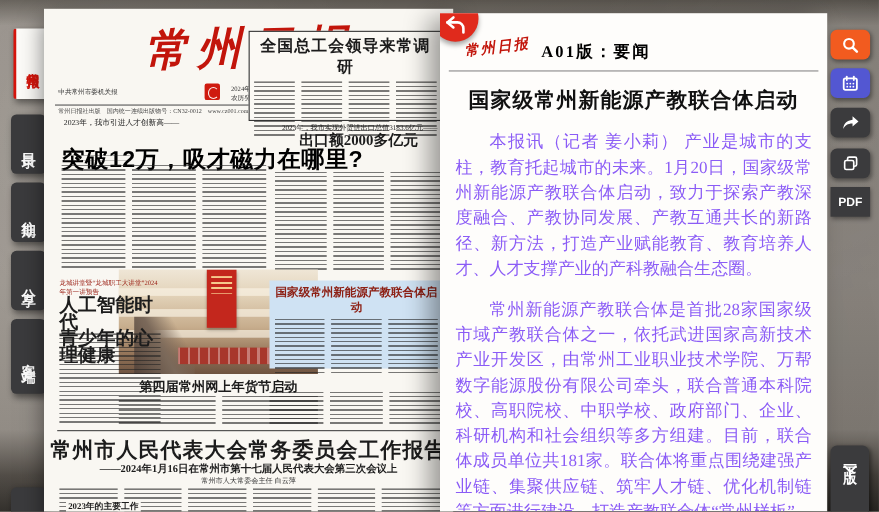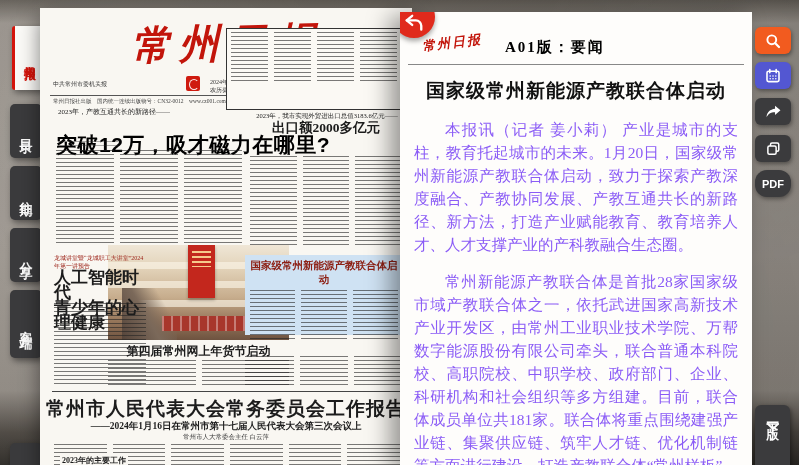--- a/index.html
+++ b/index.html
@@ -114,37 +114,37 @@
 
   
   .reader{position:absolute;left:400px;top:12px;width:352px;height:453px;background:#fefdfb;
     box-shadow:-10px 4px 22px rgba(0,0,0,.4);overflow:hidden;}
   .back-badge{position:absolute;left:-7px;top:-16px;width:42px;height:42px;border-radius:50%;
     background:#e02a1c;box-shadow:0 3px 5px rgba(0,0,0,.35);cursor:pointer;}
   .back-badge svg{position:absolute;left:10px;top:18px;}
   .reader-logo{position:absolute;left:22px;top:22px;font-family:"Liberation Serif","DejaVu Serif",serif;
     font-style:italic;font-weight:bold;color:#c2150b;font-size:13px;letter-spacing:2px;
     transform:rotate(-7deg);}
-  .reader-page{position:absolute;left:105px;top:26px;font-size:15px;font-weight:bold;letter-spacing:2px;}
+  .reader-page{position:absolute;left:92px;top:26px;font-size:15px;font-weight:bold;letter-spacing:2px;}
   .reader-date{position:absolute;right:14px;top:29px;font-size:12.5px;}
   .reader-rule{position:absolute;left:8px;right:8px;top:52px;border-top:1px solid #888;}
   .reader-body{position:absolute;left:14px;right:14px;top:60px;bottom:0;overflow:hidden;}
   .reader-title{text-align:center;font-weight:bold;font-size:19px;margin:6px 0 14px 0;letter-spacing:1px;color:#111;}
   .reader-body p{font-size:15.5px;line-height:23px;text-align:justify;text-indent:2em;
     margin:0 0 14px 0;color:#8b5cf6;}
 
   
   .tool-btn{position:absolute;left:755px;width:36px;height:27px;border-radius:6px 0 0 6px;
     display:flex;align-items:center;justify-content:center;cursor:pointer;
     box-shadow:1px 2px 4px rgba(0,0,0,.4);color:#fff;}
   .tb-search{top:27px;background:#f25b1f;border-radius:6px;}
   .tb-cal{top:62px;background:#5357d2;border-radius:6px;}
   .tb-share{top:98px;background:#3b3b3d;border-radius:6px;}
   .tb-copy{top:135px;background:#3b3b3d;border-radius:6px;}
-  .tb-pdf{top:170px;background:#3b3b3d;border-radius:12px;font-size:11px;font-weight:bold;}
+  .tb-pdf{top:170px;background:#3b3b3d;border-radius:0;font-size:11px;font-weight:bold;}
   .next-tab{position:absolute;left:755px;top:405px;width:35px;height:70px;background:#3b3b3d;
     border-radius:6px;color:#fff;display:flex;flex-direction:column;align-items:center;
     padding-top:9px;box-sizing:border-box;cursor:pointer;box-shadow:1px 2px 5px rgba(0,0,0,.5);}
   .next-tab .vtxt{writing-mode:vertical-rl;text-orientation:upright;font-size:12.5px;font-weight:bold;
     letter-spacing:2px;line-height:1;}
   .hist-tab{top:443px;height:46px;}
 </style>
 </head>
 <body>
 
@@ -179,29 +179,30 @@
   </div>
   <div class="mast-qr"></div>
   <div class="mast-issue">
     <div class="tinytxt">今日8版</div>
     <div class="tinytxt">第14440号</div>
   </div>
   <div class="mast-line"></div>
   <div class="mast-pub">常州日报社出版　国内统一连续出版物号：CN32-0012　www.cz001.com.cn</div>
 
   <div class="boxart">
+    <h2>全国总工会领导来常调研</h2>
     <div class="ftrow" style="height:52px;">
       <div class="ft"></div>
         <div class="ft"></div>
         <div class="ft"></div>
         <div class="ft"></div>
     </div>
   </div>
 
-  <div class="kicker talent-kicker">2023年，产教互通共长的新路径——</div>
+  <div class="kicker talent-kicker">2023年，我市引进人才创新高——</div>
   <div class="talent-title" style="font-family:'Liberation Sans','DejaVu Sans',sans-serif;">突破12万，吸才磁力在哪里?</div>
   <div class="ft talent-byline"></div>
   <div class="ftrow talent-cols">
     <div class="ft"></div>
       <div class="ft"></div>
       <div class="ft"></div>
   </div>
 
   <div class="export-kicker">2023年，我市实现外贸进出口总值3183.6亿元——</div>
   <p class="export-title"><span>出口额2000多亿元</span><br>

